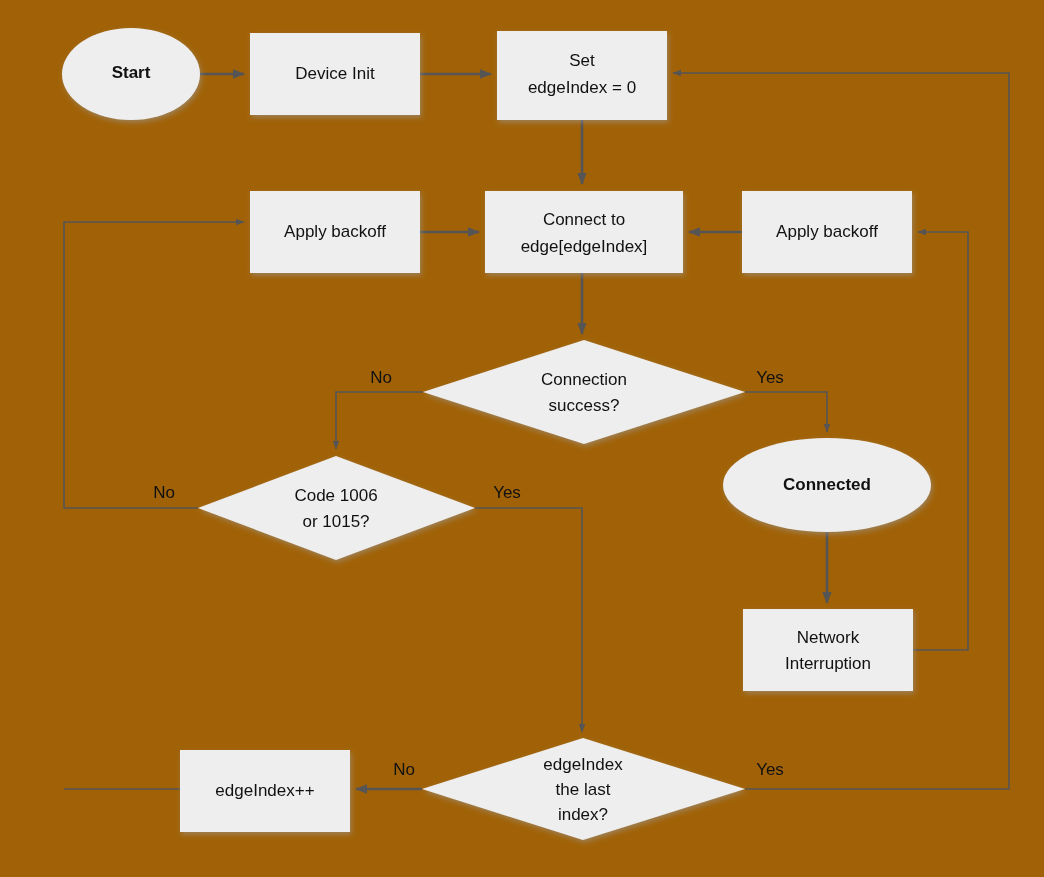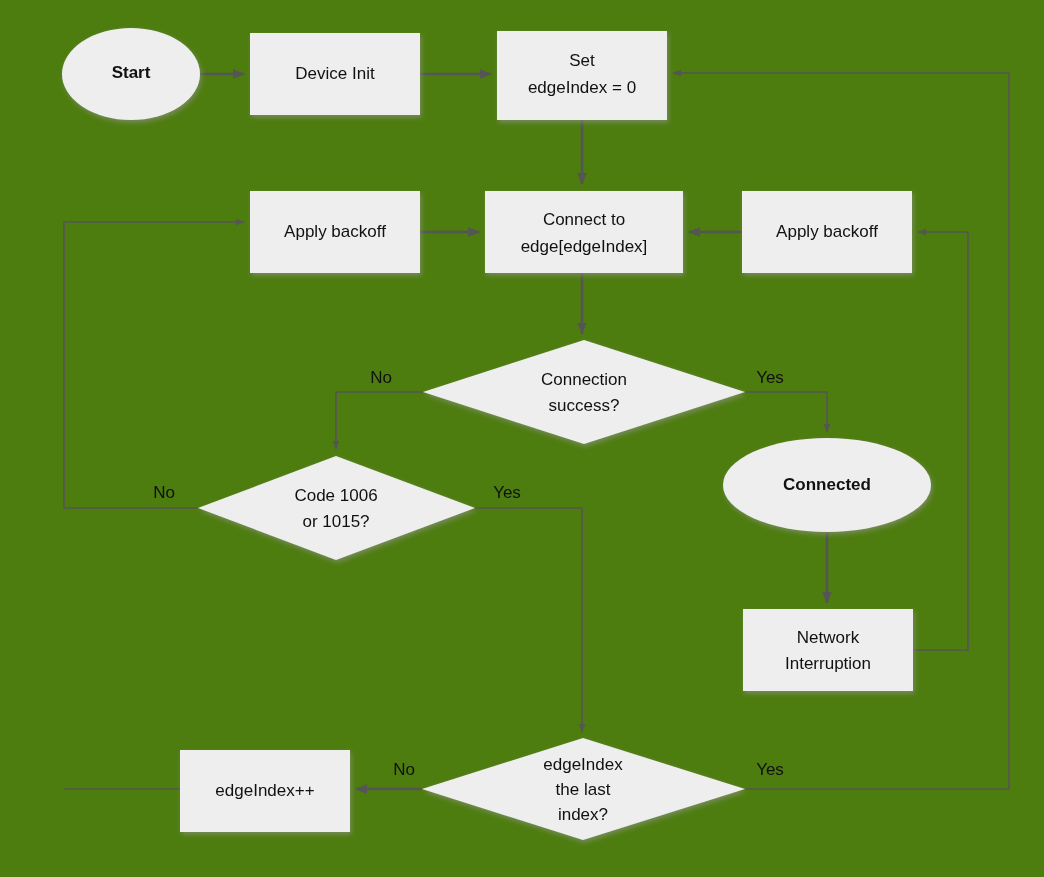--- a/index.html
+++ b/index.html
@@ -7,21 +7,21 @@
     padding: 0;
     background: #ffffff;
   }
   body {
     font-family: "Liberation Sans", sans-serif;
   }
   #flowchart-root {
     position: relative;
     width: 1044px;
     height: 877px;
-    background: #4d7c0f;
+    background: #a16207;
     overflow: hidden;
   }
   #flow-svg {
     position: absolute;
     left: 0;
     top: 0;
     width: 1044px;
     height: 877px;
   }
   .node-label {

